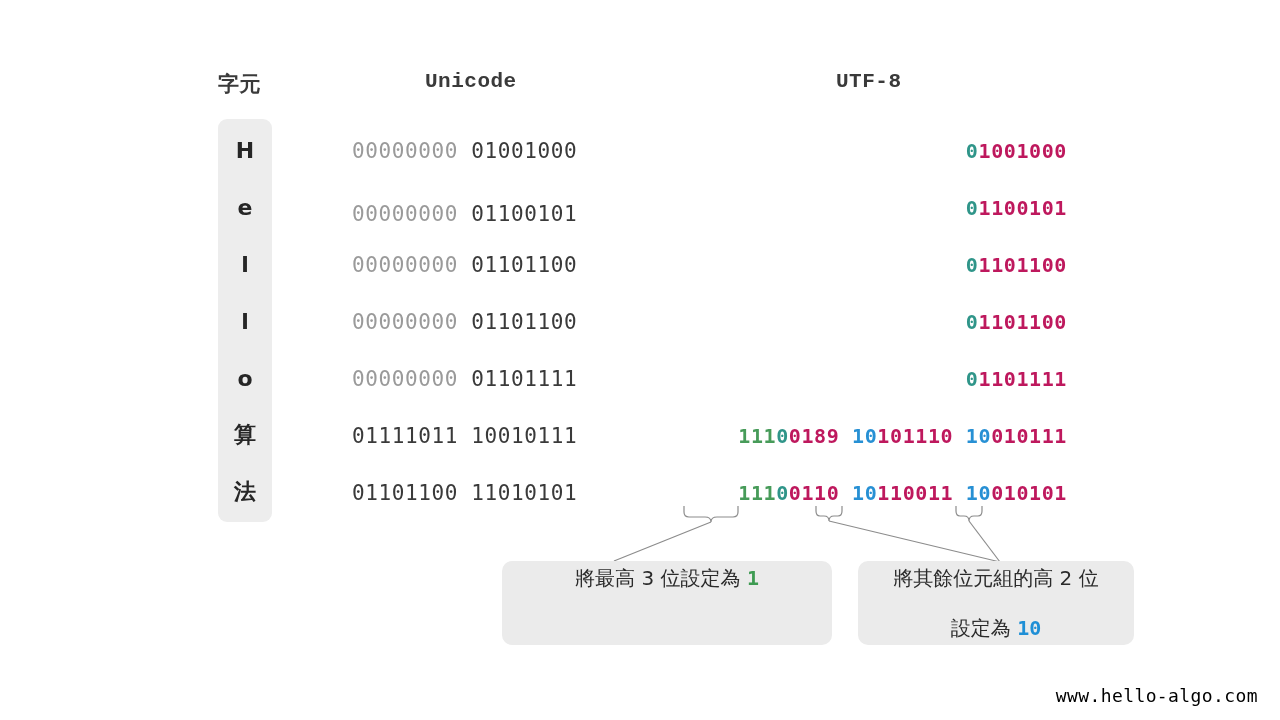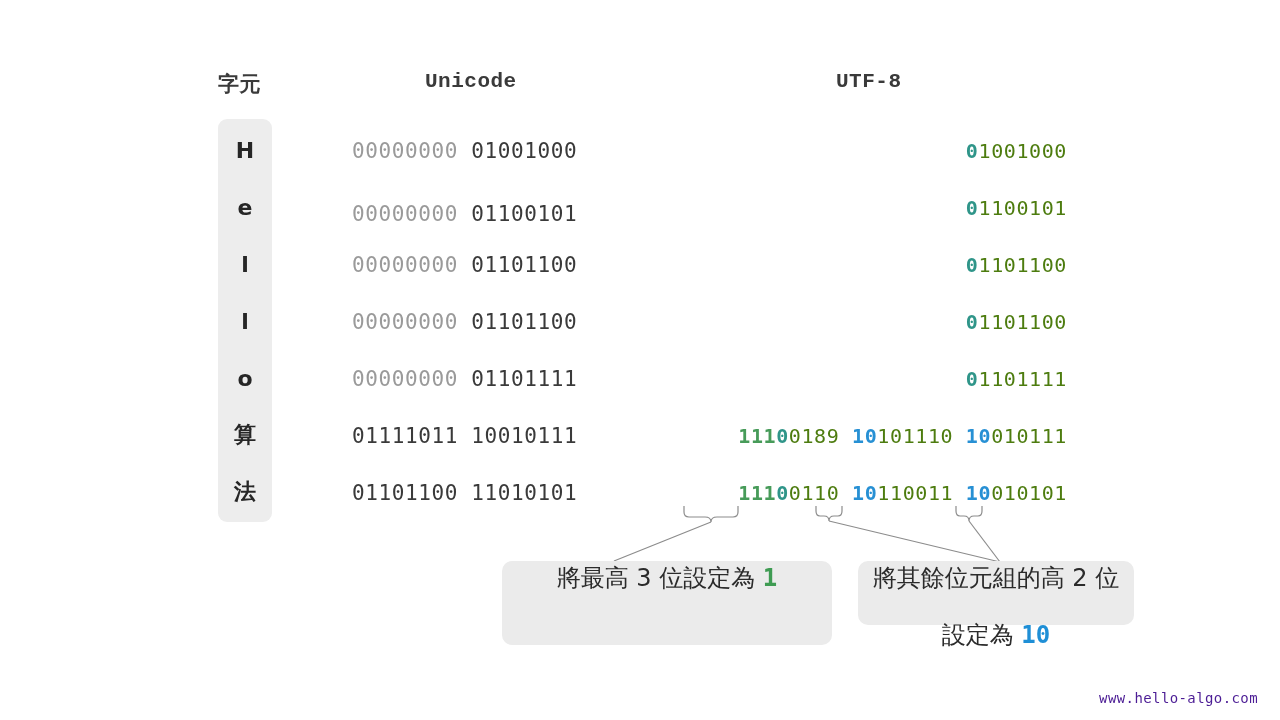--- a/index.html
+++ b/index.html
@@ -74,59 +74,58 @@
     white-space: pre;
     text-align: right;
     font-family: "DejaVu Sans Mono", "Liberation Mono", monospace;
   }
 
   .b-pad   { color: #9a9a9a; }
   .b-dark  { color: #3a3a3a; }
   .b-green { color: #479b59; font-weight: bold; margin-left: 31px; }
   .b-teal  { color: #2f9589; font-weight: bold; }
   .b-blue  { color: #2790d4; font-weight: bold; }
-  .b-gray  { color: #4d7c0f; }
+  .b-gray  { color: #be185d; font-weight: bold; }
 
   
   #connectors {
     position: absolute;
     left: 0; top: 0;
     width: 1280px; height: 720px;
     pointer-events: none;
   }
 
   
   .callout {
     position: absolute;
     background: #ebebeb;
     border-radius: 10px;
     display: flex;
     flex-direction: column;
     align-items: center;
     justify-content: space-between;
     font-family: "DejaVu Sans", "Liberation Sans", sans-serif;
-    font-size: 24px;
+    font-size: 20px;
     color: #2b2b2b;
     line-height: 34px;
-    gap: 23px;
   }
   #callout-left  { left: 502px; top: 561px; width: 330px; height: 84px; }
-  #callout-right { left: 858px; top: 561px; width: 276px; height: 64px; }
+  #callout-right { left: 858px; top: 561px; width: 276px; height: 84px; }
   .callout .line { white-space: nowrap; }
   .hl-green { color: #3e9b52; font-weight: bold; font-family: "DejaVu Sans Mono","Liberation Mono",monospace; }
   .hl-blue  { color: #1f8fd6; font-weight: bold; font-family: "DejaVu Sans Mono","Liberation Mono",monospace; }
 
   
   #watermark {
     position: absolute;
     right: 22px;
     bottom: 14px;
     font-family: "DejaVu Sans Mono", "Liberation Mono", monospace;
-    font-size: 14px;
-    color: #4c1d95;
+    font-size: 18px;
+    color: #000000;
     letter-spacing: 0.4px;
   }
 </style>
 </head>
 <body>
 
 <div class="hdr" id="hdr-char">字元</div>
 <div class="hdr" id="hdr-uni">Unicode</div>
 <div class="hdr" id="hdr-utf">UTF-8</div>
 

